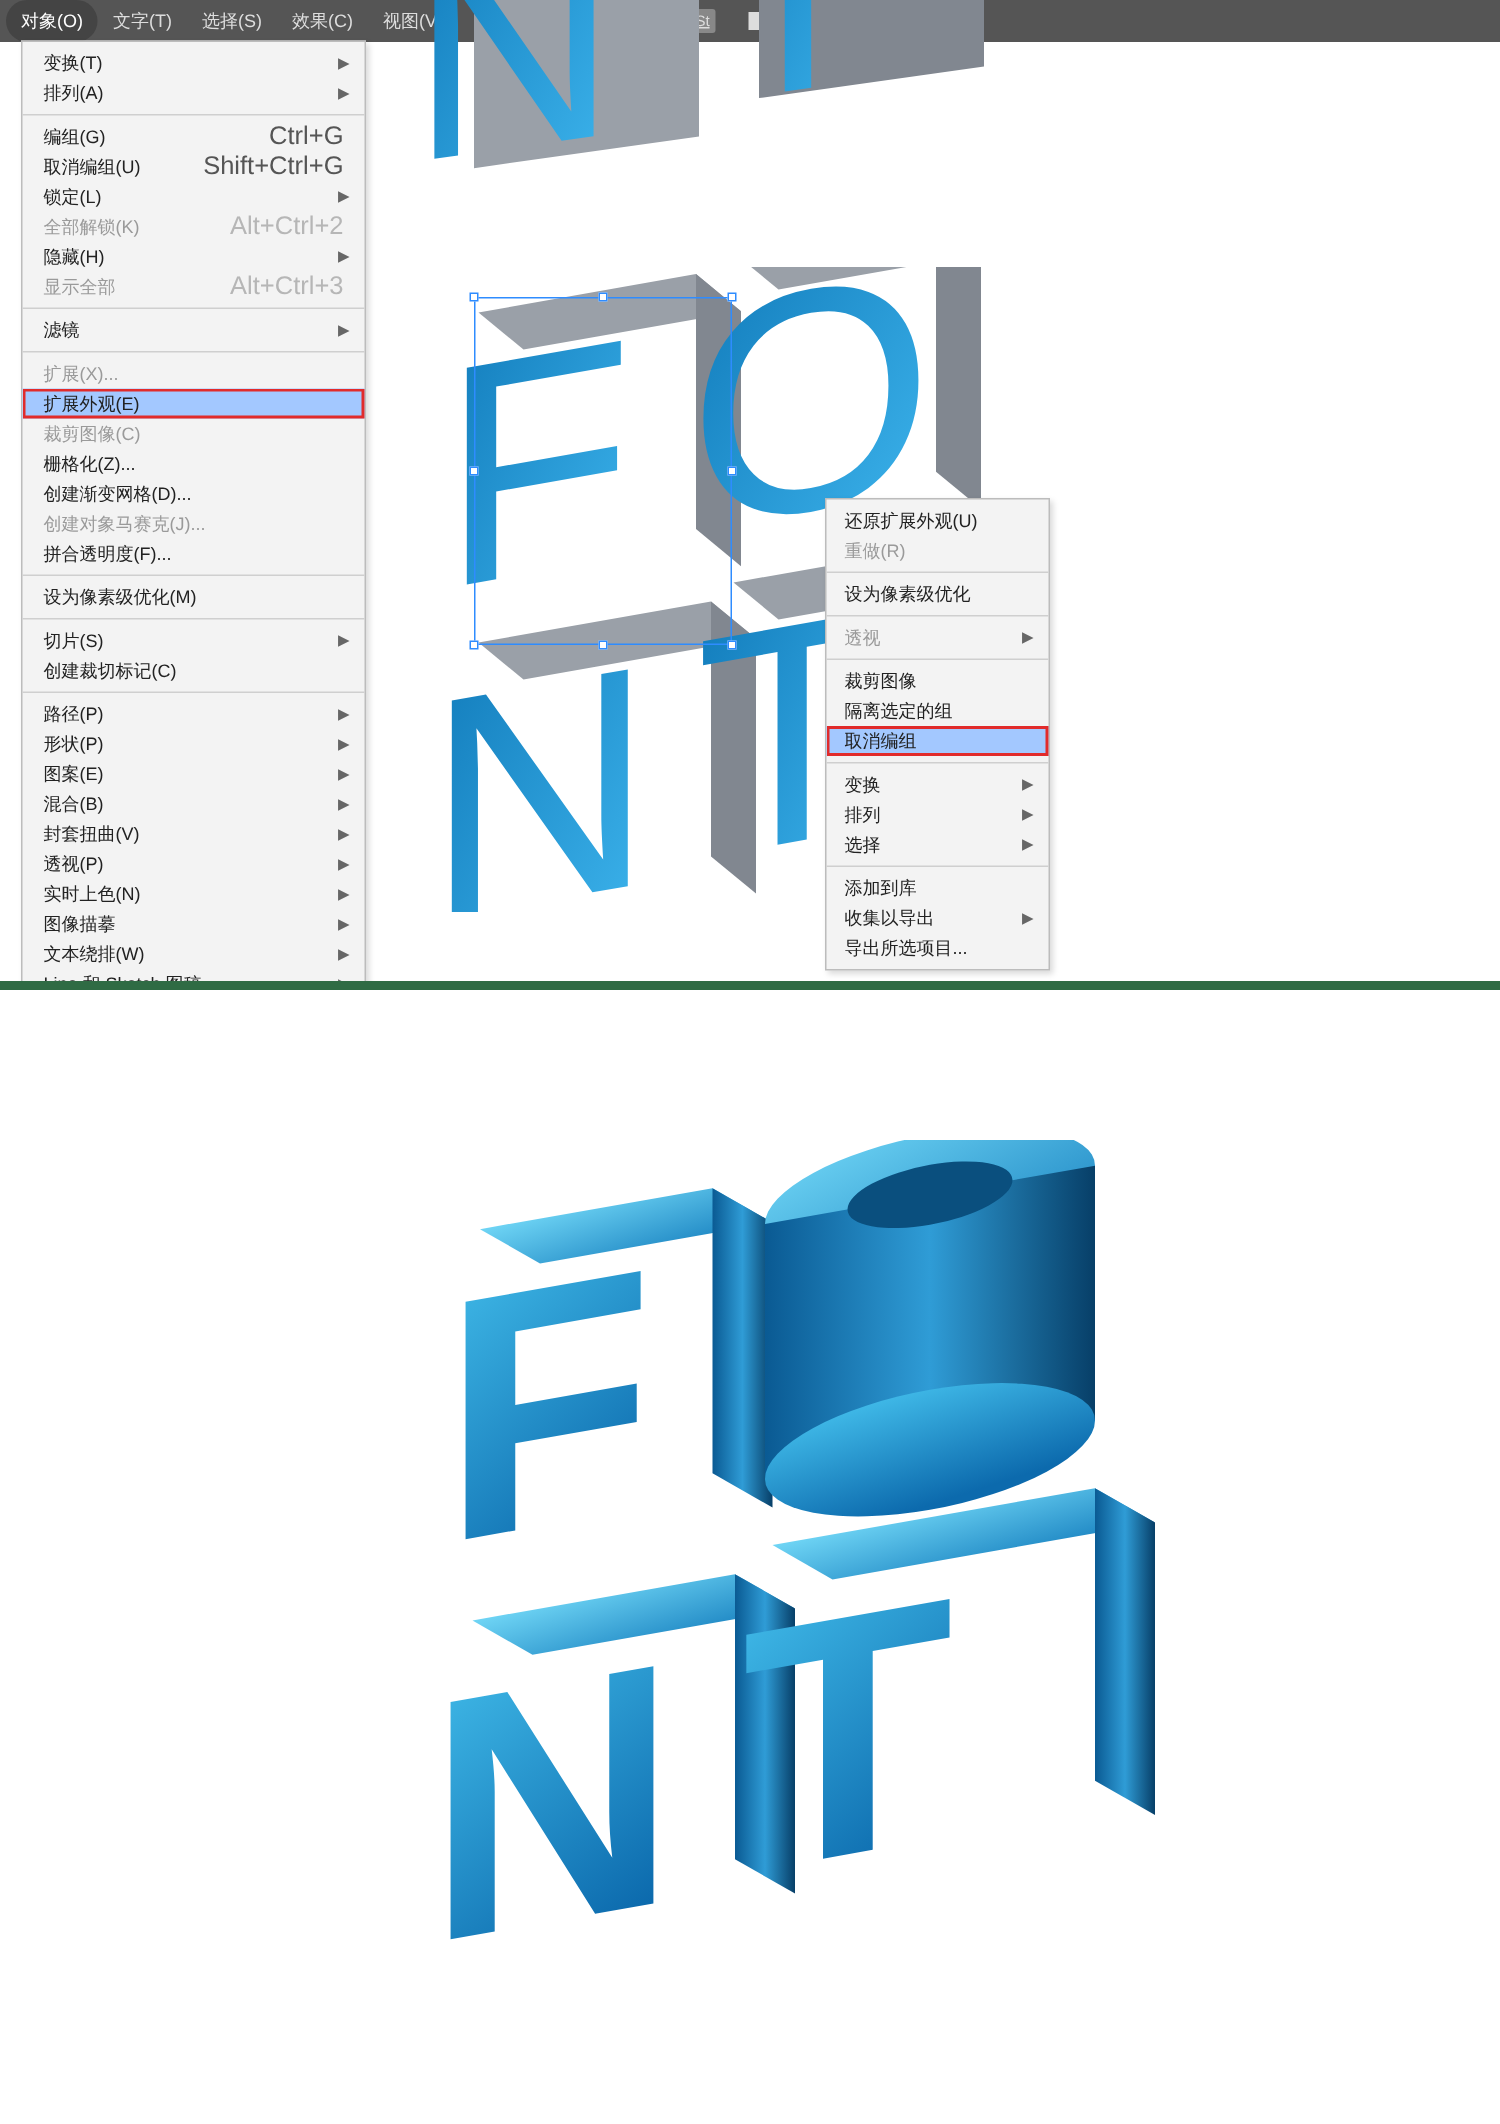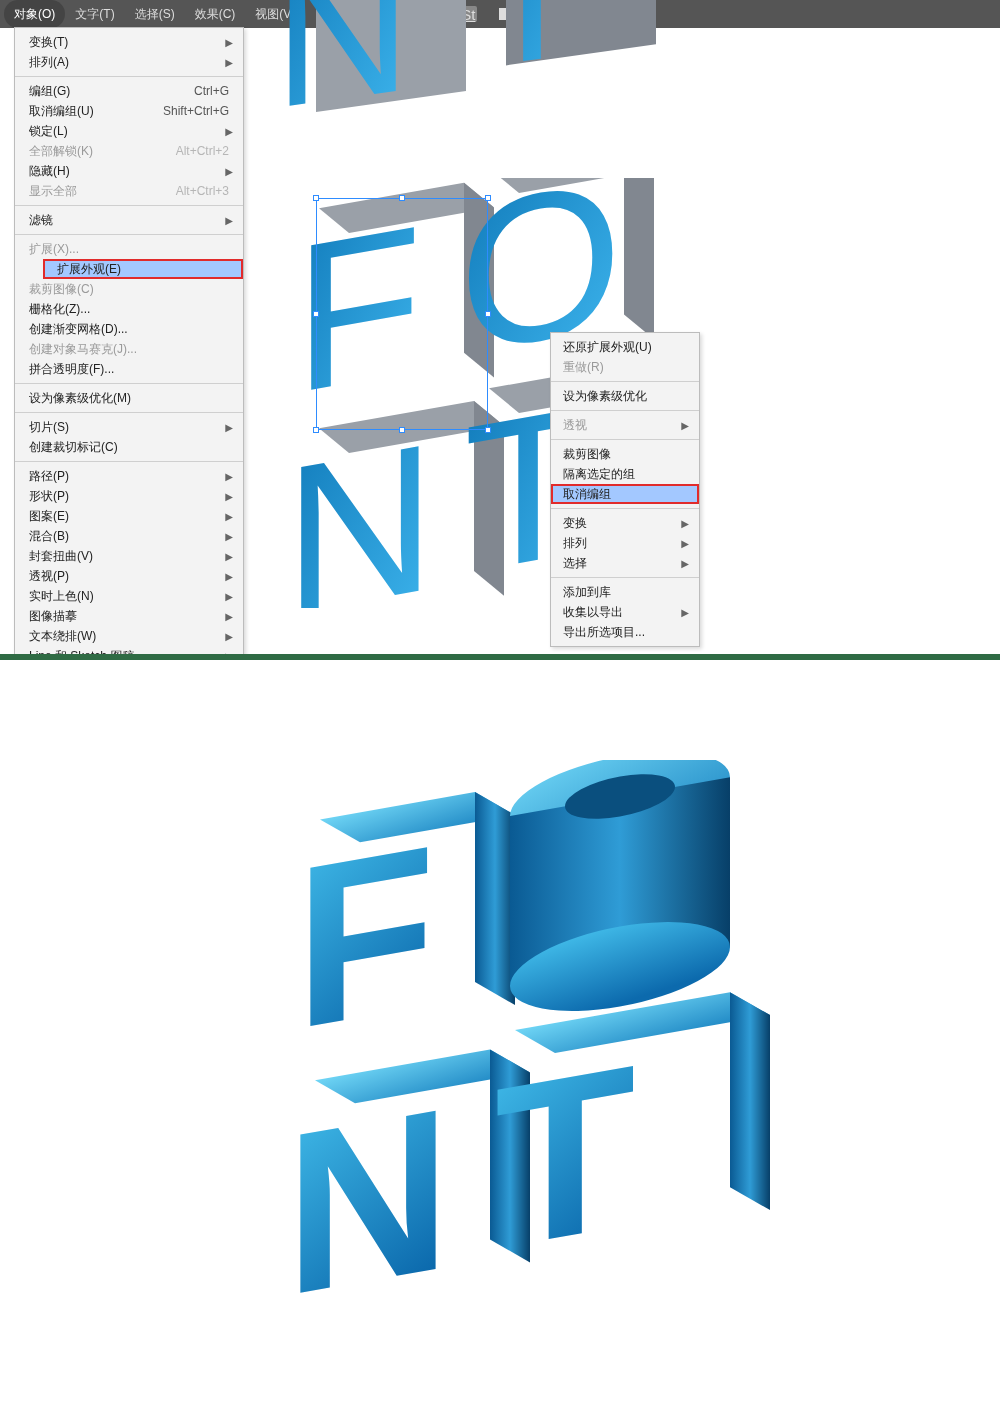--- a/index.html
+++ b/index.html
@@ -11,35 +11,35 @@
     
     .traffic { position:absolute; top:-3px; left:380px; width:28px; height:8px; border-radius:4px;
                background:linear-gradient(90deg,#ff5f57 0 33%,#febc2e 33% 66%,#28c840 66%); }
 
     
     .menubar { height:28px; background:#555; color:#ddd; display:flex; align-items:center; font-size:12px;
                padding-left:4px; gap:0; }
     .menubar .mitem { padding:0 10px; line-height:28px; cursor:default;border-radius:14px; }
     .menubar .mitem.active { background:#444; color:#fff; }
     .menubar .tool-icons { margin-left:4px; display:flex; gap:8px; align-items:center; }
-    .menubar .ticon { width:18px; height:16px; background:#777; border-radius:2px; font-size:15px;
+    .menubar .ticon { width:18px; height:16px; background:#777; border-radius:2px; font-size:10px;
                       display:flex; align-items:center; justify-content:center; color:#bbb;text-decoration:underline; }
     .menubar .ticon.st { background:#888; color:#ddd; }
     .menubar .chev-down { color:#ccc; font-size:10px; margin-left:4px; }
     .menubar .rocket { margin-left:18px; color:#bbb; font-size:14px; }
 
     
     .dd { position:absolute; left:14px; top:27px; width:230px; background:#f3f3f3; border:1px solid #bcbcbc;
           box-shadow:2px 2px 4px rgba(0,0,0,.15); padding:4px 0; font-size:12px; color:#222; }
     .dd .row { display:flex; align-items:center; padding:2px 14px 2px 14px; height:20px; position:relative; }
     .dd .row.hl { background:#a3c8ff; }
-    .dd .row.box { box-shadow:inset 0 0 0 2px #e12b2b;margin-left:28px; }
+    .dd .row.box { box-shadow:inset 0 0 0 2px #e12b2b; }
     .dd .row.dis { color:#9a9a9a; }
     .dd .label { flex:1; white-space:nowrap; }
-    .dd .short { color:#555; font-size:12px; }
+    .dd .short { color:#555; font-size:17px; }
     .dd .row.dis .short { color:#b6b6b6; }
     .dd .arrow { position:absolute; right:10px; color:#666; font-size:10px; }
     .dd hr { border:none; border-top:1px solid #cfcfcf; margin:4px 0; }
 
     
     .ctx { position:absolute; left:550px; top:332px; width:150px; background:#f3f3f3; border:1px solid #bcbcbc;
            box-shadow:2px 2px 4px rgba(0,0,0,.15); padding:4px 0; font-size:12px; color:#222; }
     .ctx .row { display:flex; align-items:center; padding:2px 12px; height:20px; position:relative; }
     .ctx .row.hl { background:#a3c8ff; }
     .ctx .row.box { box-shadow:inset 0 0 0 2px #e12b2b;align-items:center; }

